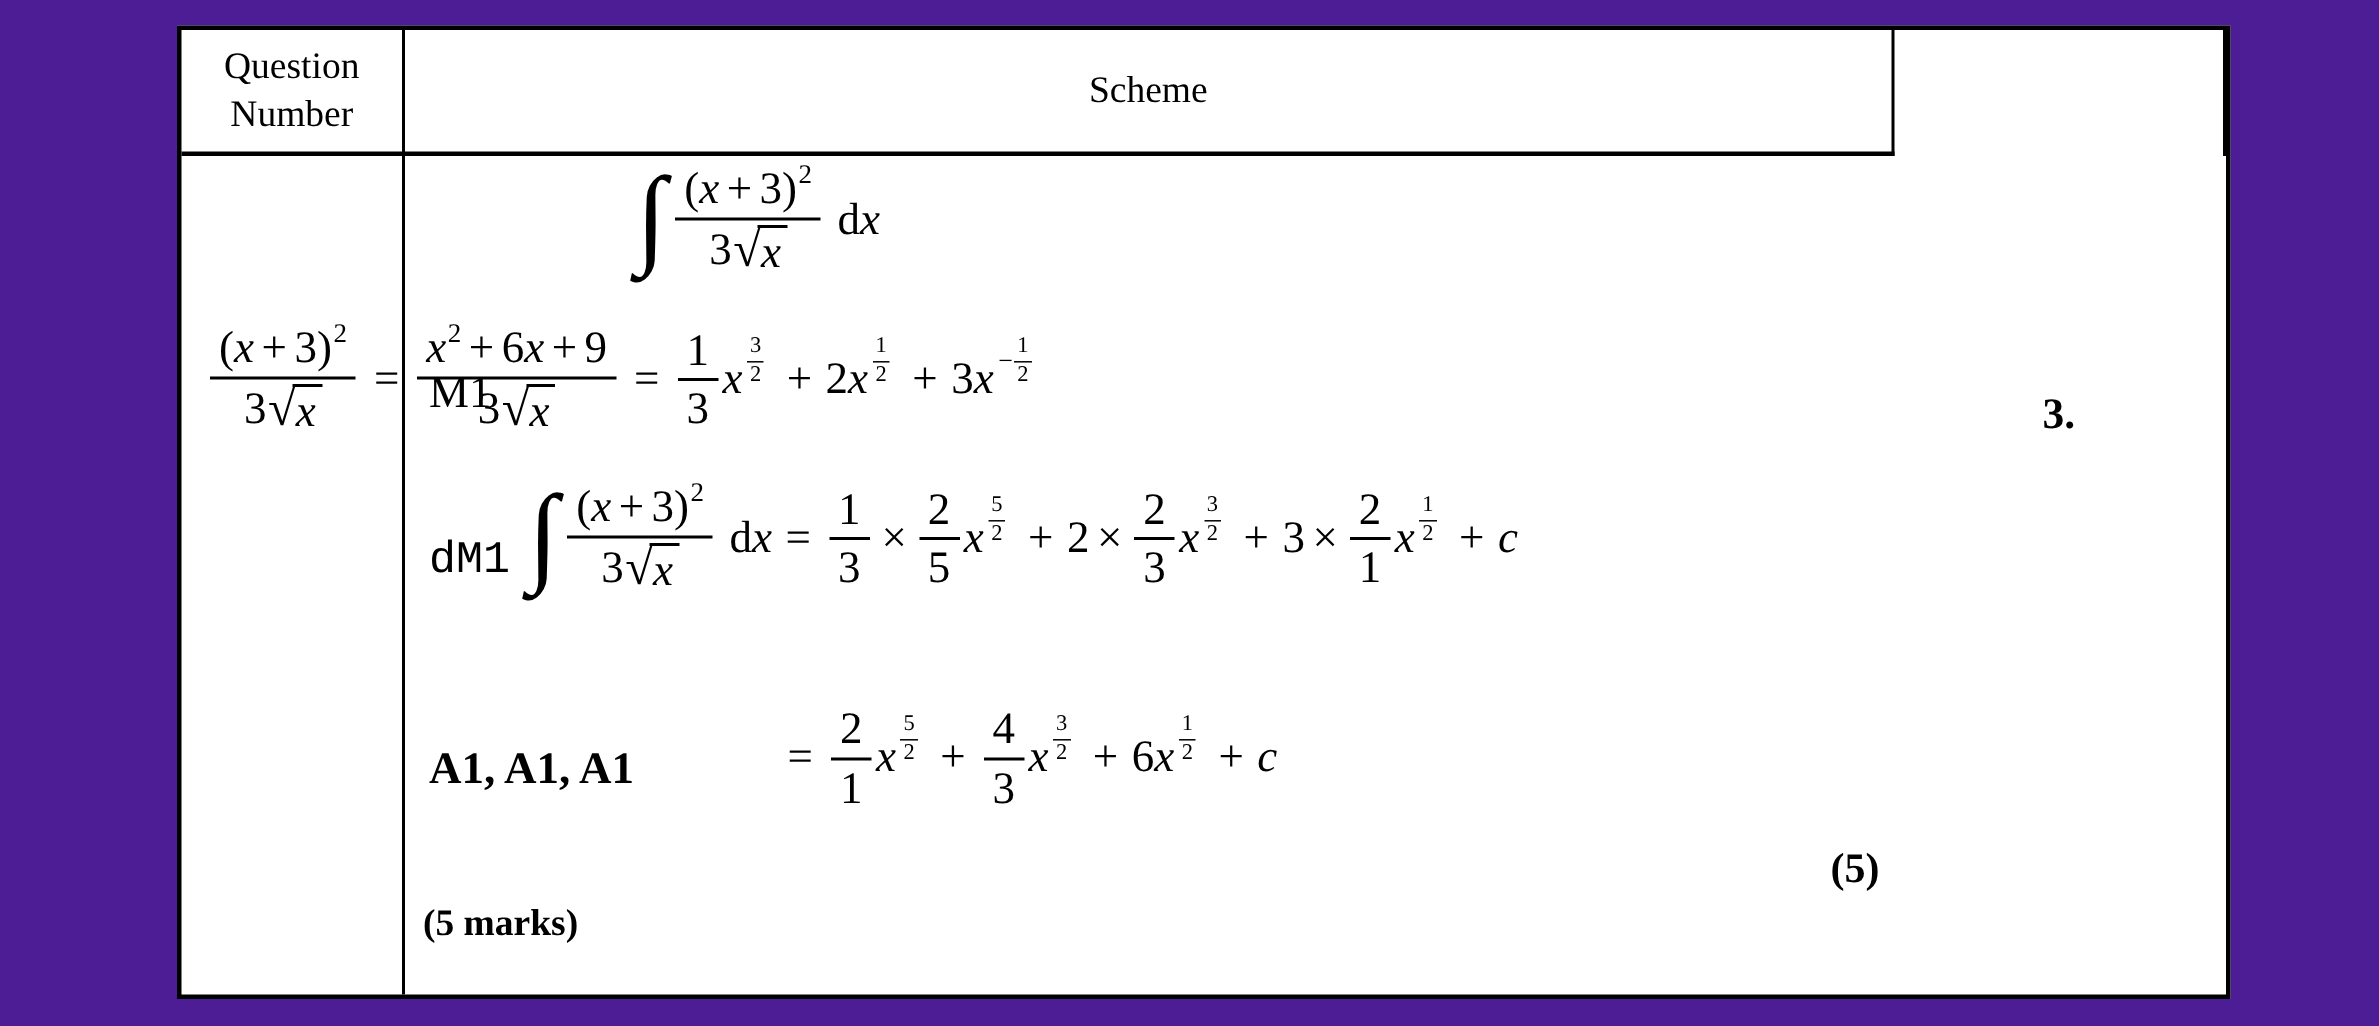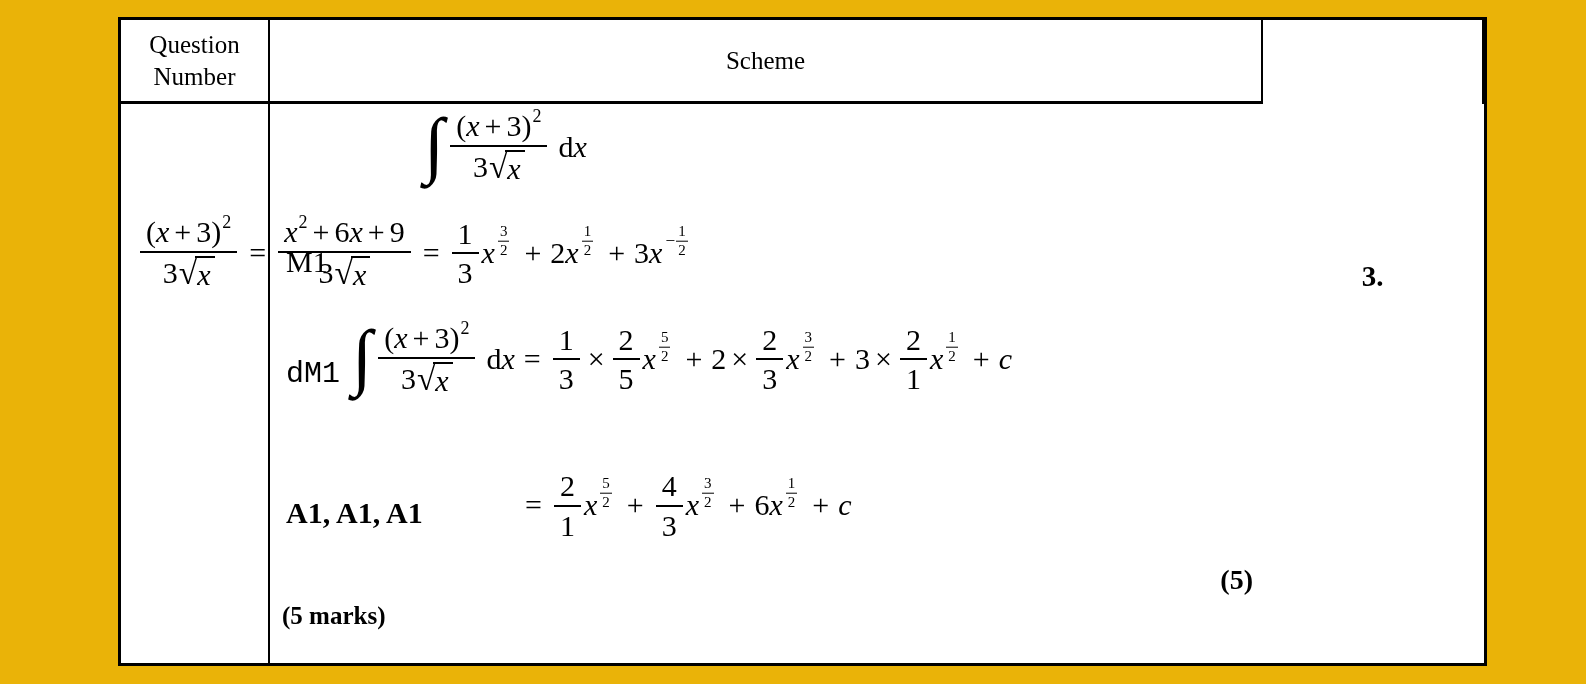--- a/index.html
+++ b/index.html
@@ -1,21 +1,21 @@
 <!DOCTYPE html>
 <html><head>
 <meta charset="utf-8">
 <style>
   * { box-sizing: border-box; }
   html,body { margin:0; padding:0; background:#ffffff; }
   body {
     width:1586px; height:684px; position:relative;
     font-family:"Liberation Serif","DejaVu Serif",serif; color:#000;
   }
-  .sheet { position:absolute; inset:0; background:#eab308; }
+  .sheet { position:absolute; inset:0; background:#4c1d95; }
 
   
   .mstable {
     position:absolute; left:118px; top:17px; width:1369px; height:649px;
     border:3px solid #000;
     display:grid;
     grid-template-columns:149px 993px 1fr;
     grid-template-rows:84px 1fr;
     background:#fff;
   }

